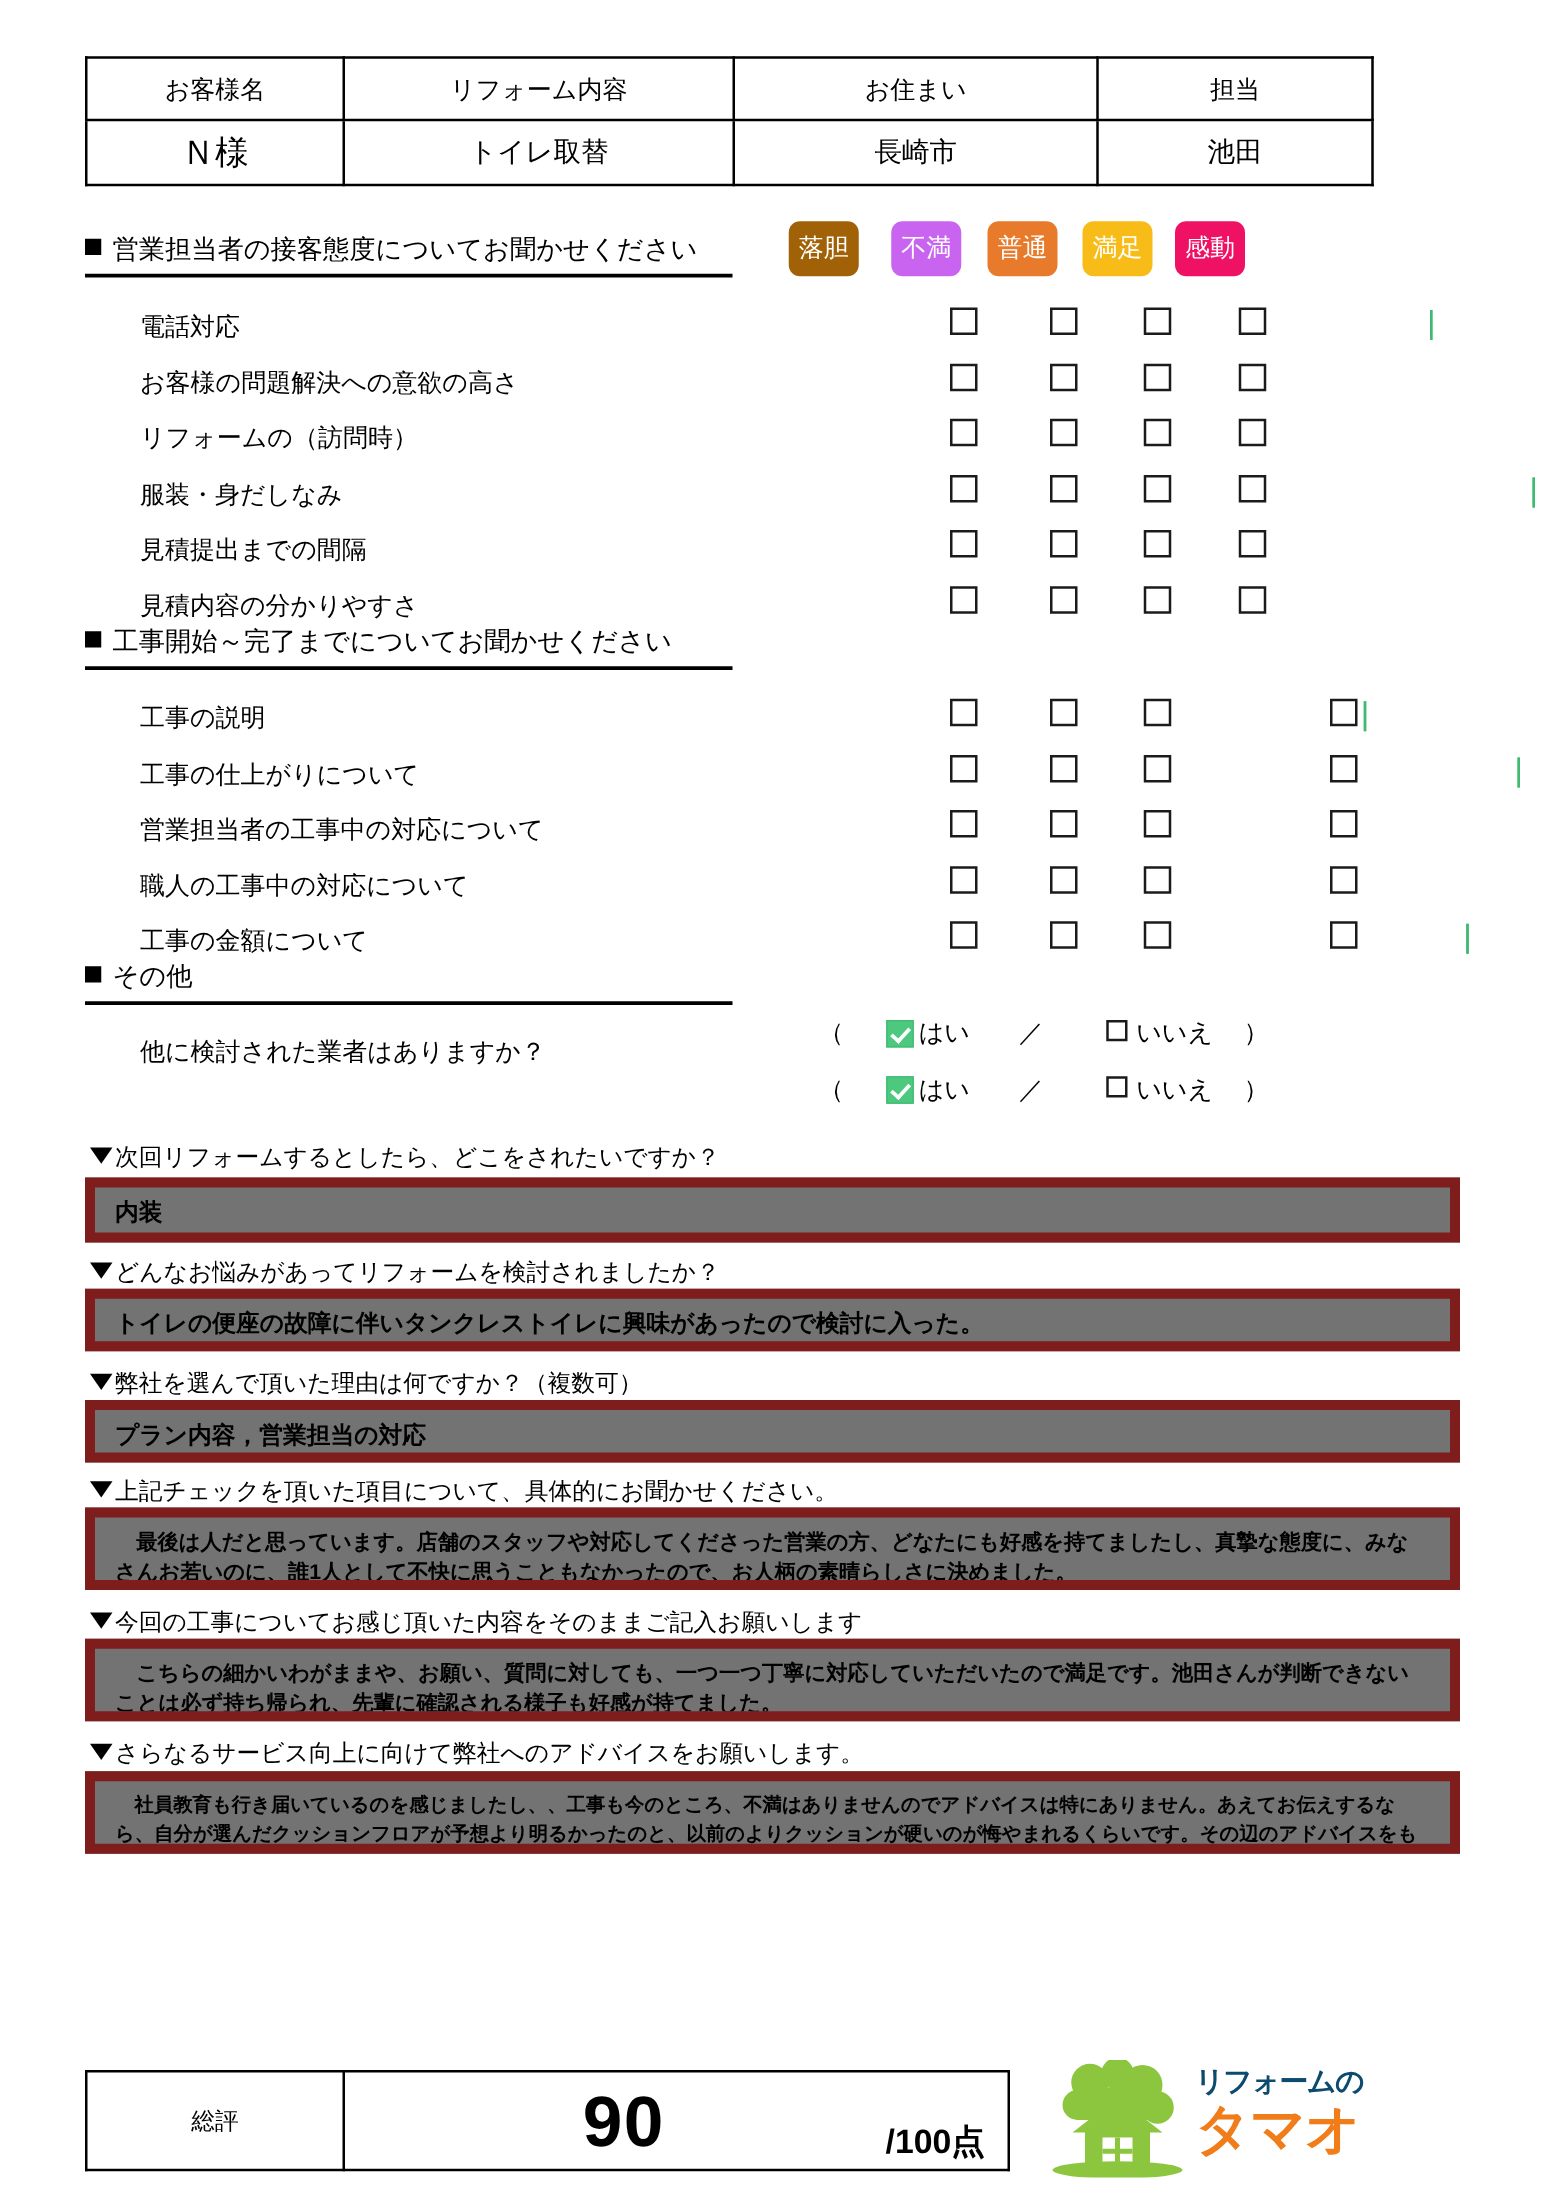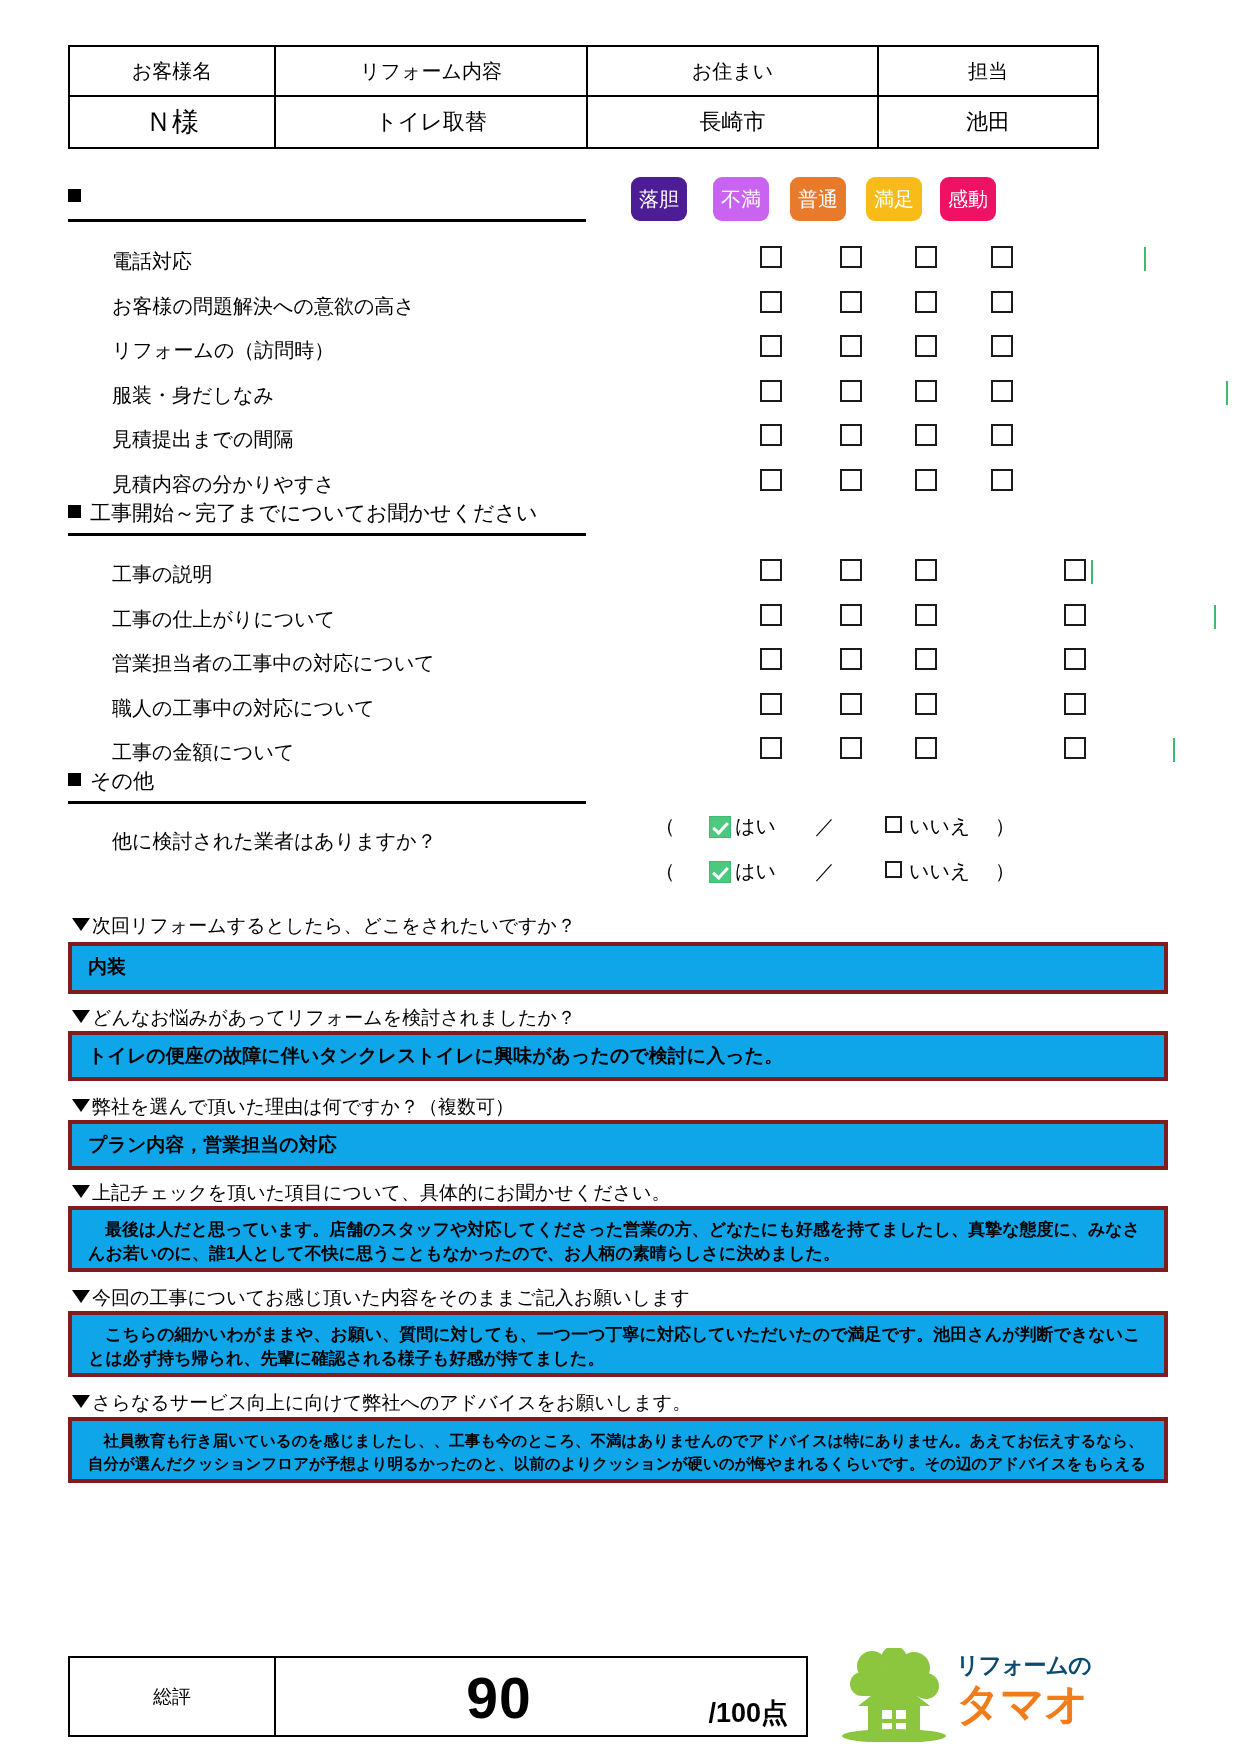--- a/index.html
+++ b/index.html
@@ -165,22 +165,22 @@
     border-left: 9px solid transparent;
     border-right: 9px solid transparent;
     border-top: 13px solid #000;
     margin-right: 2px;
     vertical-align: 1px;
   }
   .ansbox {
     position: absolute;
     left: 68px;
     width: 1100px;
-    background: #0ea5e9;
-    border: 4px solid #7f1d1d;
+    background: #737373;
+    border: 8px solid #7f1d1d;
     padding: 8px 16px;
     font-size: 19px;
     font-weight: bold;
     line-height: 1.42;
     overflow: hidden;
   }
   .ansbox.small { font-size: 17px; }
   .ansbox.tiny  { font-size: 15.5px; line-height: 1.5; }
 
   
@@ -268,29 +268,29 @@
     <tr class="vals">
       <td class="col-a cust">Ｎ様</td>
       <td class="col-b">トイレ取替</td>
       <td class="col-c">長崎市</td>
       <td class="col-d">池田</td>
     </tr>
   </tbody>
     </table>
 
   <div class="legend">
-    <div class="badge b0" style="background: #4c1d95;">落胆</div>
+    <div class="badge b0" style="background: #a16207;">落胆</div>
     <div class="badge b1" style="background: rgb(201, 100, 240);">不満</div>
     <div class="badge b2" style="background: rgb(232, 122, 44);">普通</div>
     <div class="badge b3" style="background: rgb(247, 188, 24);">満足</div>
     <div class="badge b4" style="background: rgb(238, 17, 100);">感動</div>
   </div>
 
   <div class="sec-head" style="left:68px; top:185px;">
-    <span class="sq"></span>
+    <span class="sq"></span><span>営業担当者の接客態度についてお聞かせください</span>
   </div>
   <div class="sec-rule" style="top:219px;"></div>
 
   <div class="qrow" style="top:233px;">
     <span>電話対応</span>
     <span class="cellbox cb-empty c0" style="top:-2px;"></span>
     <span class="cellbox cb-empty c1" style="top:-2px;"></span>
     <span class="cellbox cb-empty c2" style="top:-2px;"></span>
     <span class="cellbox cb-empty c3" style="top:-2px;"></span>
     <span class="cellbox cb-checked c4" style="top:-2px;"></span>

